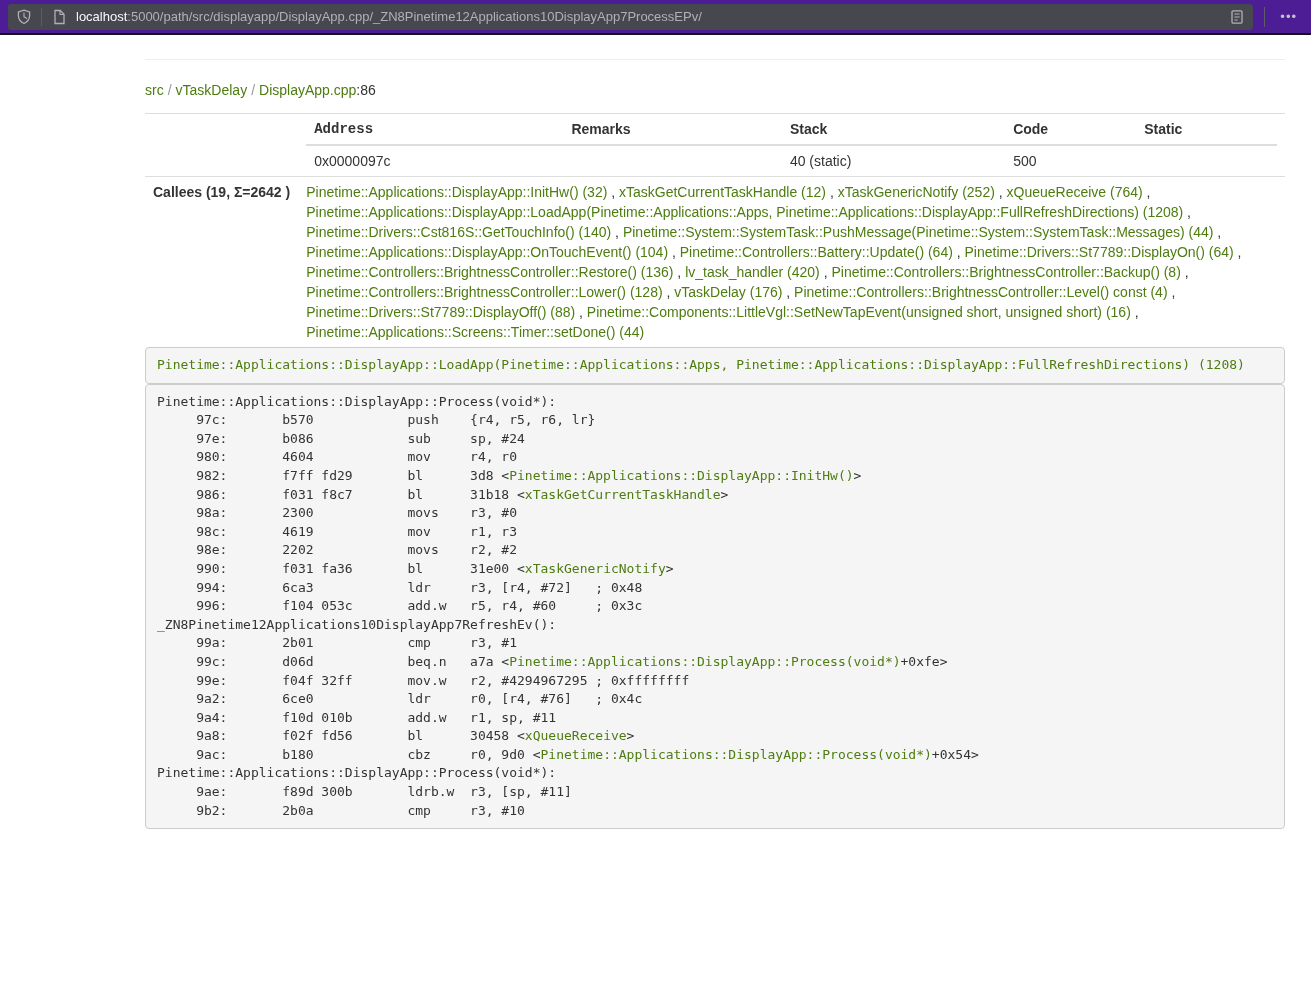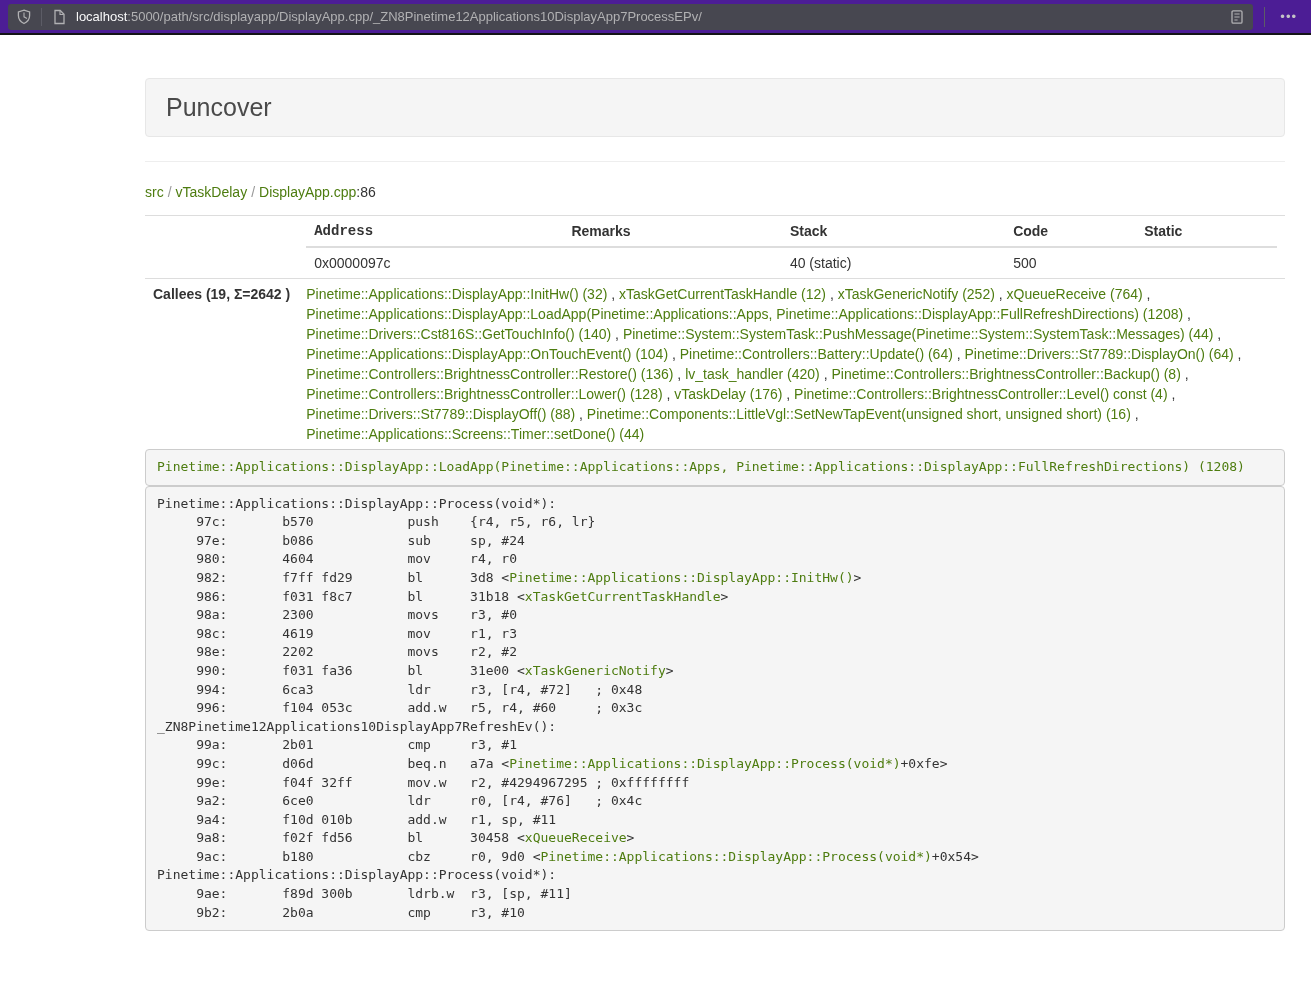--- a/index.html
+++ b/index.html
@@ -91,23 +91,20 @@
         <path d="M5.4 5h5.2M5.4 8h5.2M5.4 11h3.2" stroke="#b1b1b3" stroke-width="1.2"></path>
       </svg>
     </span>
   </div>
   <span class="toolbar-sep"></span>
   <button class="menu-dots">•••</button>
 </div>
 
 <div class="container">
 
-  <div class="jumbo">
-    <h1>Puncover</h1>
-  </div>
 
   <hr class="rule">
 
   <div class="breadcrumb"><a class="lnk">src</a><span class="sep">/</span><a class="lnk">vTaskDelay</a><span class="sep">/</span><a class="lnk">DisplayApp.cpp</a><span class="suffix">:86</span></div>
 
   <table class="fn">
     <tbody>
       <tr>
         <td></td>
         <td class="inner-wrap">

